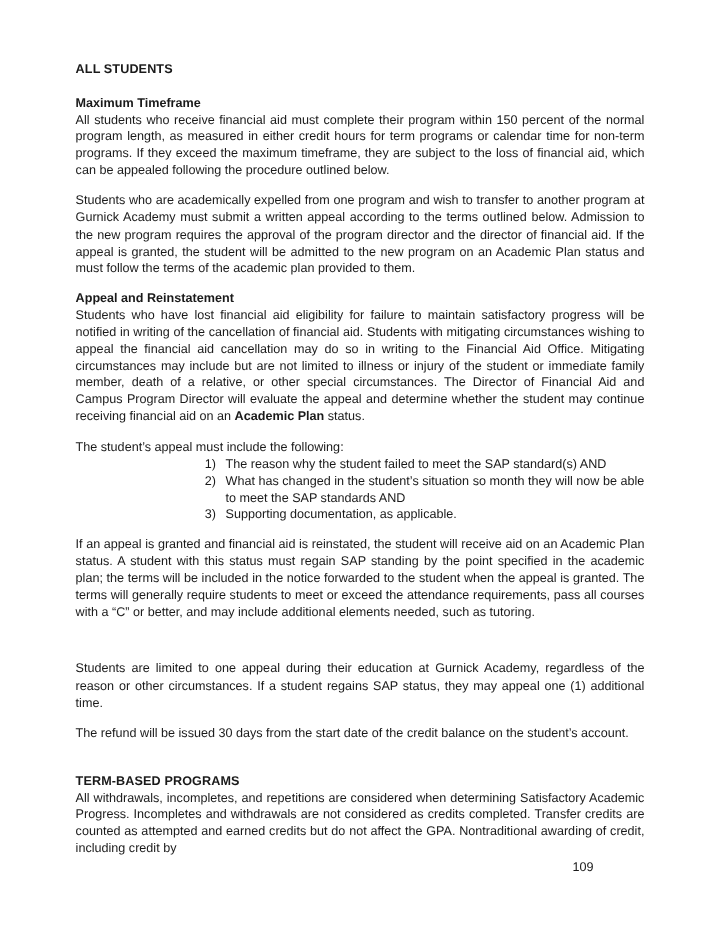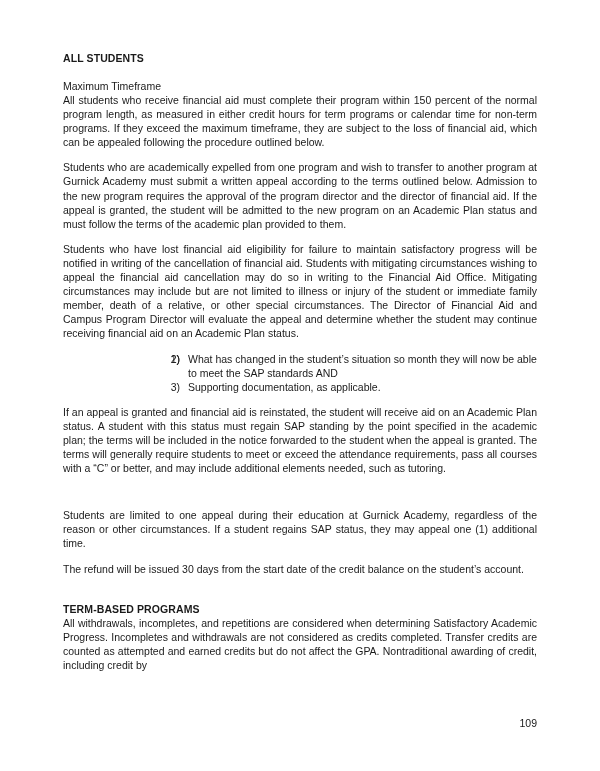--- a/index.html
+++ b/index.html
@@ -24,21 +24,21 @@
   }
   .section-heading {
     font-size: 10.5px;
     font-weight: bold;
     line-height: 14px;
     margin: 0;
     letter-spacing: 0.1px;
   }
   .sub-heading {
     font-size: 10.5px;
-    font-weight: normal;
+    font-weight: bold;
     line-height: 14px;
     margin: 0;
   }
   p.body-text {
     font-size: 10.5px;
     line-height: 14.1px;
     margin: 0;
     text-align: justify;
     text-justify: inter-word;
     hyphens: none;
@@ -65,24 +65,23 @@
     width: 20px;
     text-align: right;
     font-size: 10.5px;
   }
   .page-number {
     position: absolute;
     right: 0;
     top: 716px;
     font-size: 10.5px;
     line-height: 14px;
-    text-align: right;
     width: 60px;
   }
-  b { font-weight: normal; }
+  b { font-weight: bold; }
 </style>
 </head>
 <body>
 
 <div class="page">
 
   <div class="gap-lg" style="height:51px"></div>
 
   <div class="section-heading">ALL STUDENTS</div>
 
@@ -91,28 +90,30 @@
   <div class="sub-heading">Maximum Timeframe</div>
 
   <p class="body-text">All students who receive financial aid must complete their program within 150 percent of the normal program length, as measured in either credit hours for term programs or calendar time for non-term programs. If they exceed the maximum timeframe, they are subject to the loss of financial aid, which can be appealed following the procedure outlined below.</p>
 
   <div class="gap-sm"></div>
 
   <p class="body-text">Students who are academically expelled from one program and wish to transfer to another program at Gurnick Academy must submit a written appeal according to the terms outlined below. Admission to the new program requires the approval of the program director and the director of financial aid. If the appeal is granted, the student will be admitted to the new program on an Academic Plan status and must follow the terms of the academic plan provided to them.</p>
 
   <div class="gap-sm"></div>
 
+  <div class="sub-heading">Appeal and Reinstatement</div>
 
   <p class="body-text"><span>Students who have lost financial aid eligibility for failure to maintain satisfactory progress will be notified in writing of the cancellation of financial aid. Students with mitigating circumstances wishing to appeal the financial aid cancellation may do so in writing to the Financial Aid Office. Mitigating circumstances may include but are not limited to illness or injury of the student or immediate family member, death of a relative, or other special circumstances. The Director of Financial Aid and Campus Program Director will evaluate the appeal and determine whether the student may continue receiving financial aid on an </span><b>Academic Plan</b><span> status.</span></p>
 
   <div class="gap-sm"></div>
 
+  <p class="body-text">The student’s appeal must include the following:</p>
 
   <ol class="appeal-list">
-    <li><span class="marker">1)</span></li>
+    <li><span class="marker">1)</span><span>The reason why the student failed to meet the SAP standard(s) AND</span></li>
     <li><span class="marker">2)</span><span>What has changed in the student’s situation so month they will now be able to meet the SAP standards AND</span></li>
     <li><span class="marker">3)</span><span>Supporting documentation, as applicable.</span></li>
   </ol>
 
   <div class="gap-sm"></div>
 
   <p class="body-text">If an appeal is granted and financial aid is reinstated, the student will receive aid on an Academic Plan status. A student with this status must regain SAP standing by the point specified in the academic plan; the terms will be included in the notice forwarded to the student when the appeal is granted. The terms will generally require students to meet or exceed the attendance requirements, pass all courses with a “C” or better, and may include additional elements needed, such as tutoring.</p>
 
   <div class="gap-sm"></div>
 

